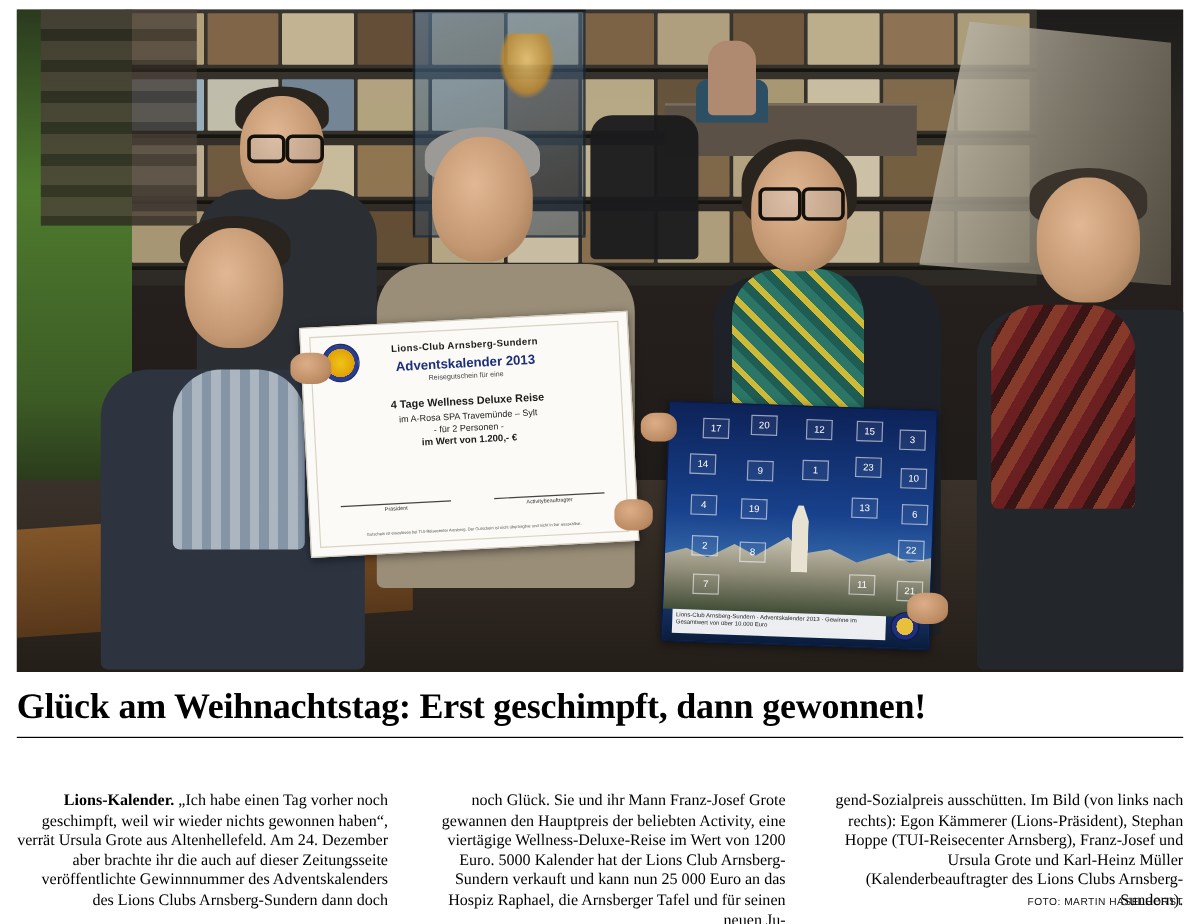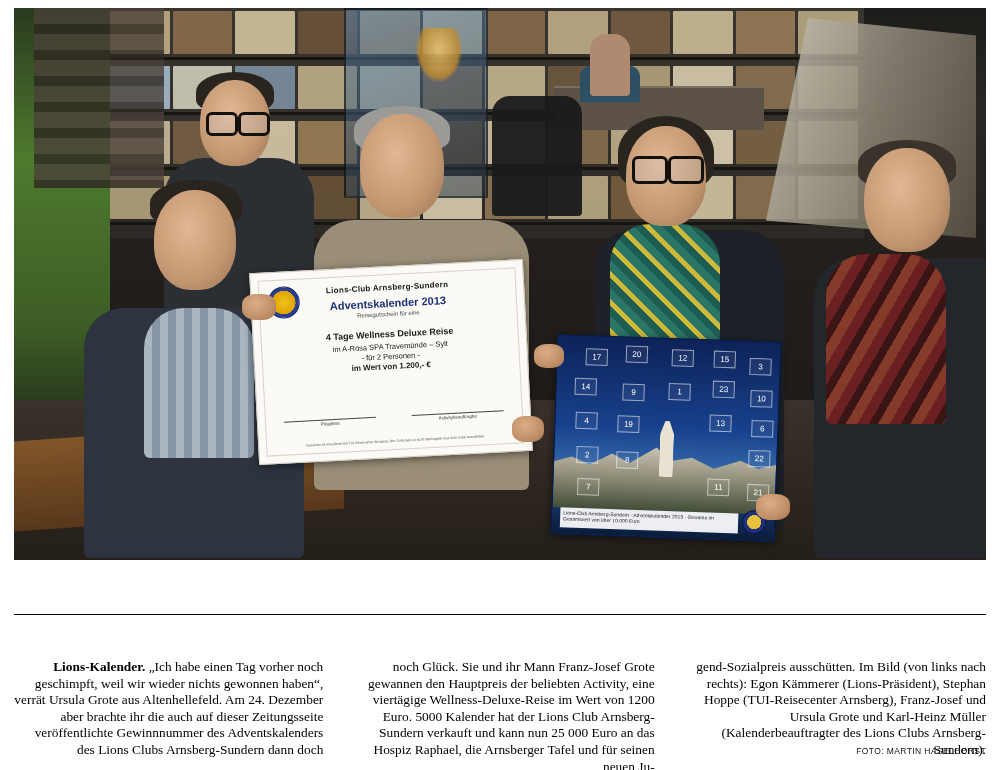--- a/index.html
+++ b/index.html
@@ -504,20 +504,21 @@
       <div class="cal-caption">Lions-Club Arnsberg-Sundern · Adventskalender 2013 · Gewinne im Gesamtwert von über 10.000 Euro</div>
       <div class="cal-logo"></div>
     </div>
 
     <div class="hand" style="left:228px; top:286px; width:34px; height:26px;"></div>
     <div class="hand" style="left:498px; top:408px; width:32px; height:26px;"></div>
     <div class="hand" style="left:520px; top:336px; width:30px; height:24px;"></div>
     <div class="hand" style="left:742px; top:486px; width:34px; height:26px;"></div>
   </div>
 
+  <div class="headline">Glück am Weihnachtstag: Erst geschimpft, dann gewonnen!</div>
   <div class="rule"></div>
 
   <div class="columns">
     <div class="col">
       <p><span class="lead">Lions-Kalender.</span><span> „Ich habe einen Tag vorher noch geschimpft, weil wir wieder nichts gewonnen haben“, verrät Ursula Grote aus Altenhellefeld. Am 24. Dezember aber brachte ihr die auch auf dieser Zeitungsseite veröffentlichte Gewinnnummer des Adventskalenders des Lions Clubs Arnsberg-Sundern dann doch</span></p>
     </div>
     <div class="col">
       <p>noch Glück. Sie und ihr Mann Franz-Josef Grote gewannen den Hauptpreis der beliebten Activity, eine viertägige Wellness-Deluxe-Reise im Wert von 1200 Euro. 5000 Kalender hat der Lions Club Arnsberg-Sundern verkauft und kann nun 25 000 Euro an das Hospiz Raphael, die Arnsberger Tafel und für seinen neuen Ju-</p>
     </div>
     <div class="col">

